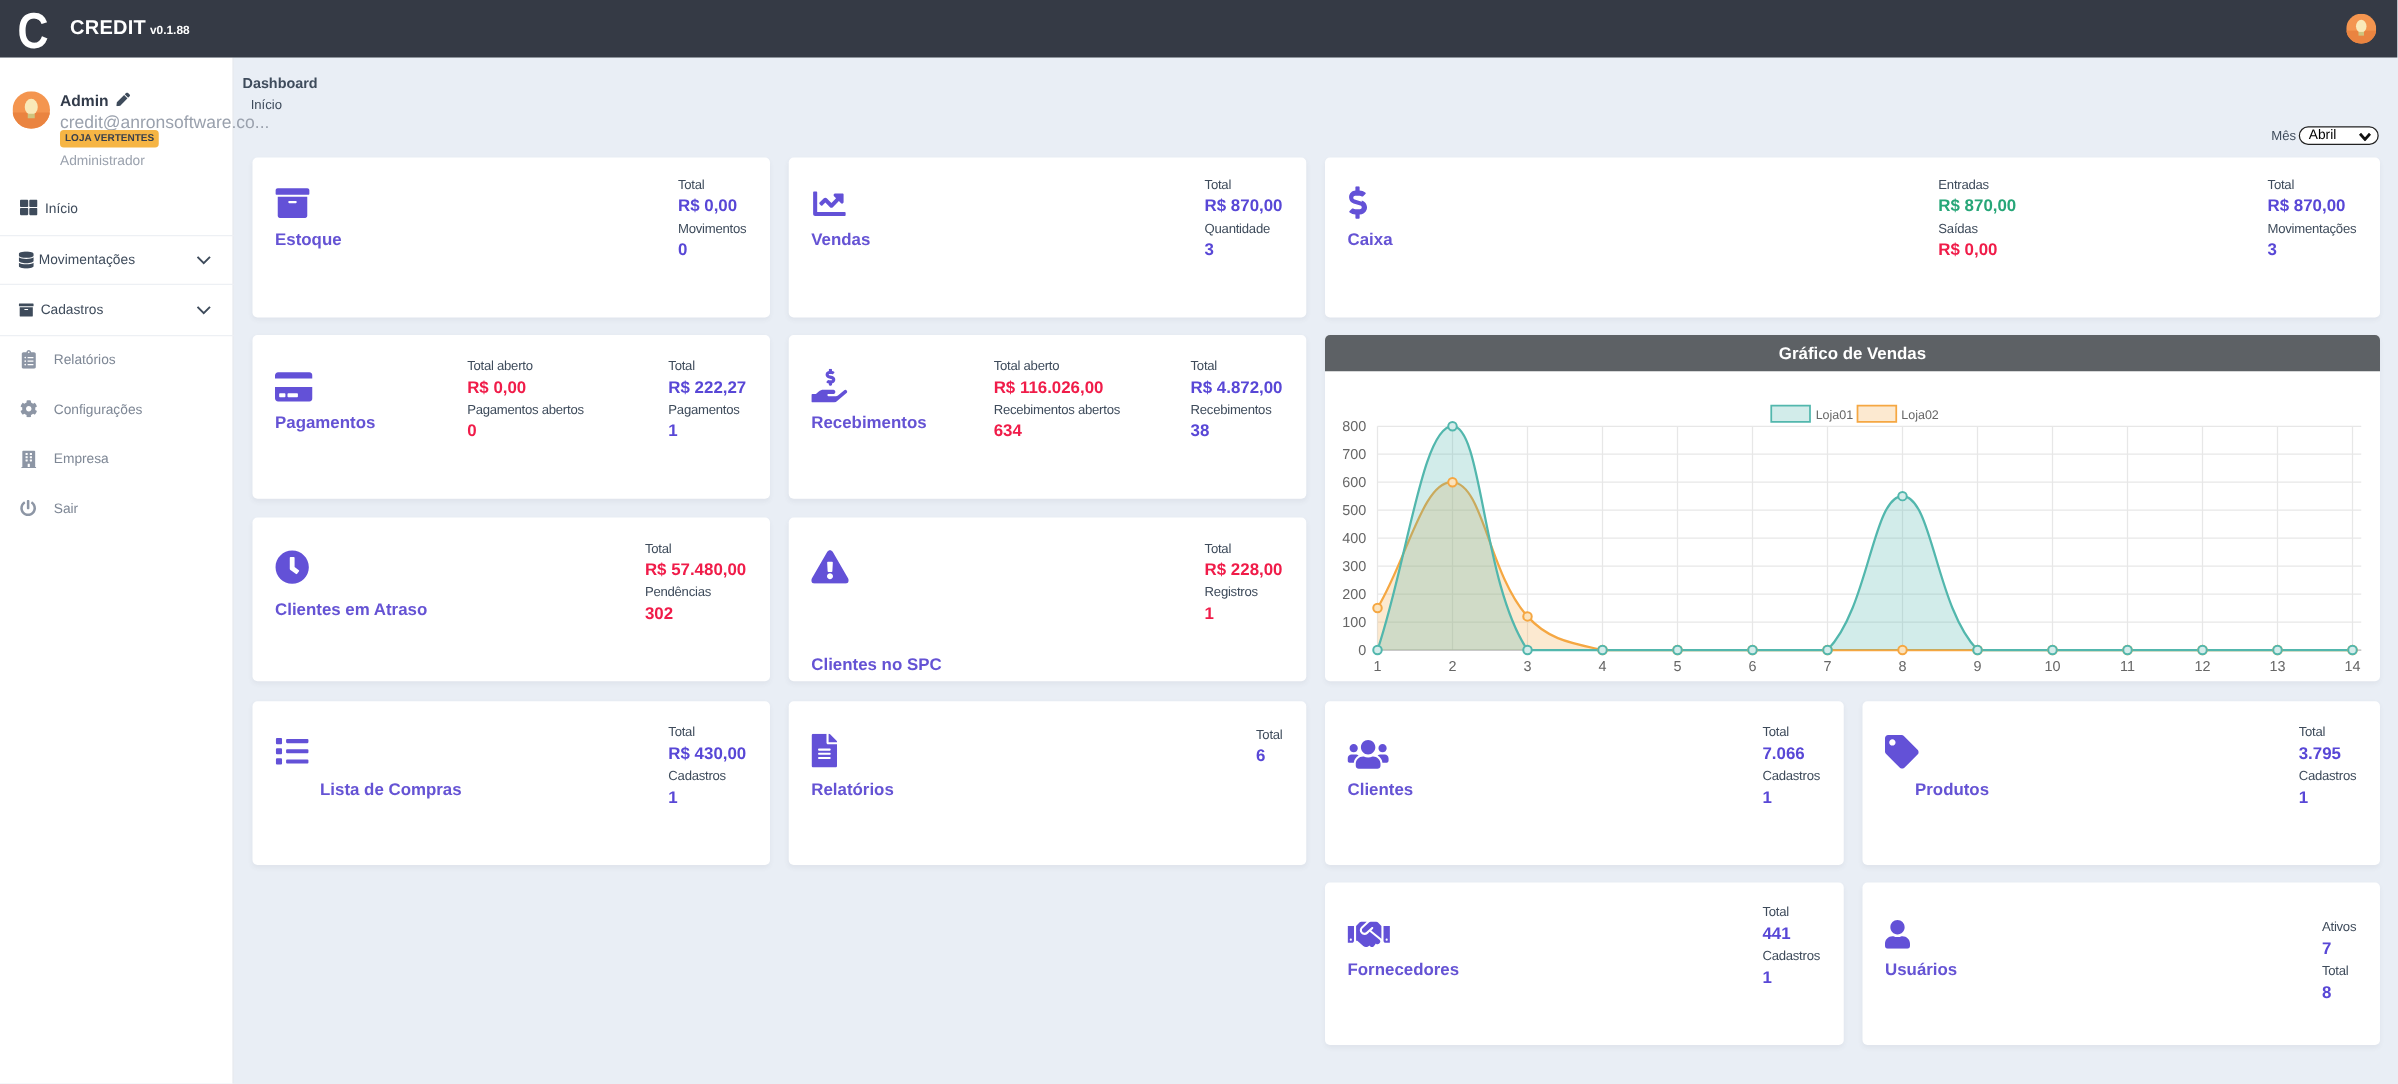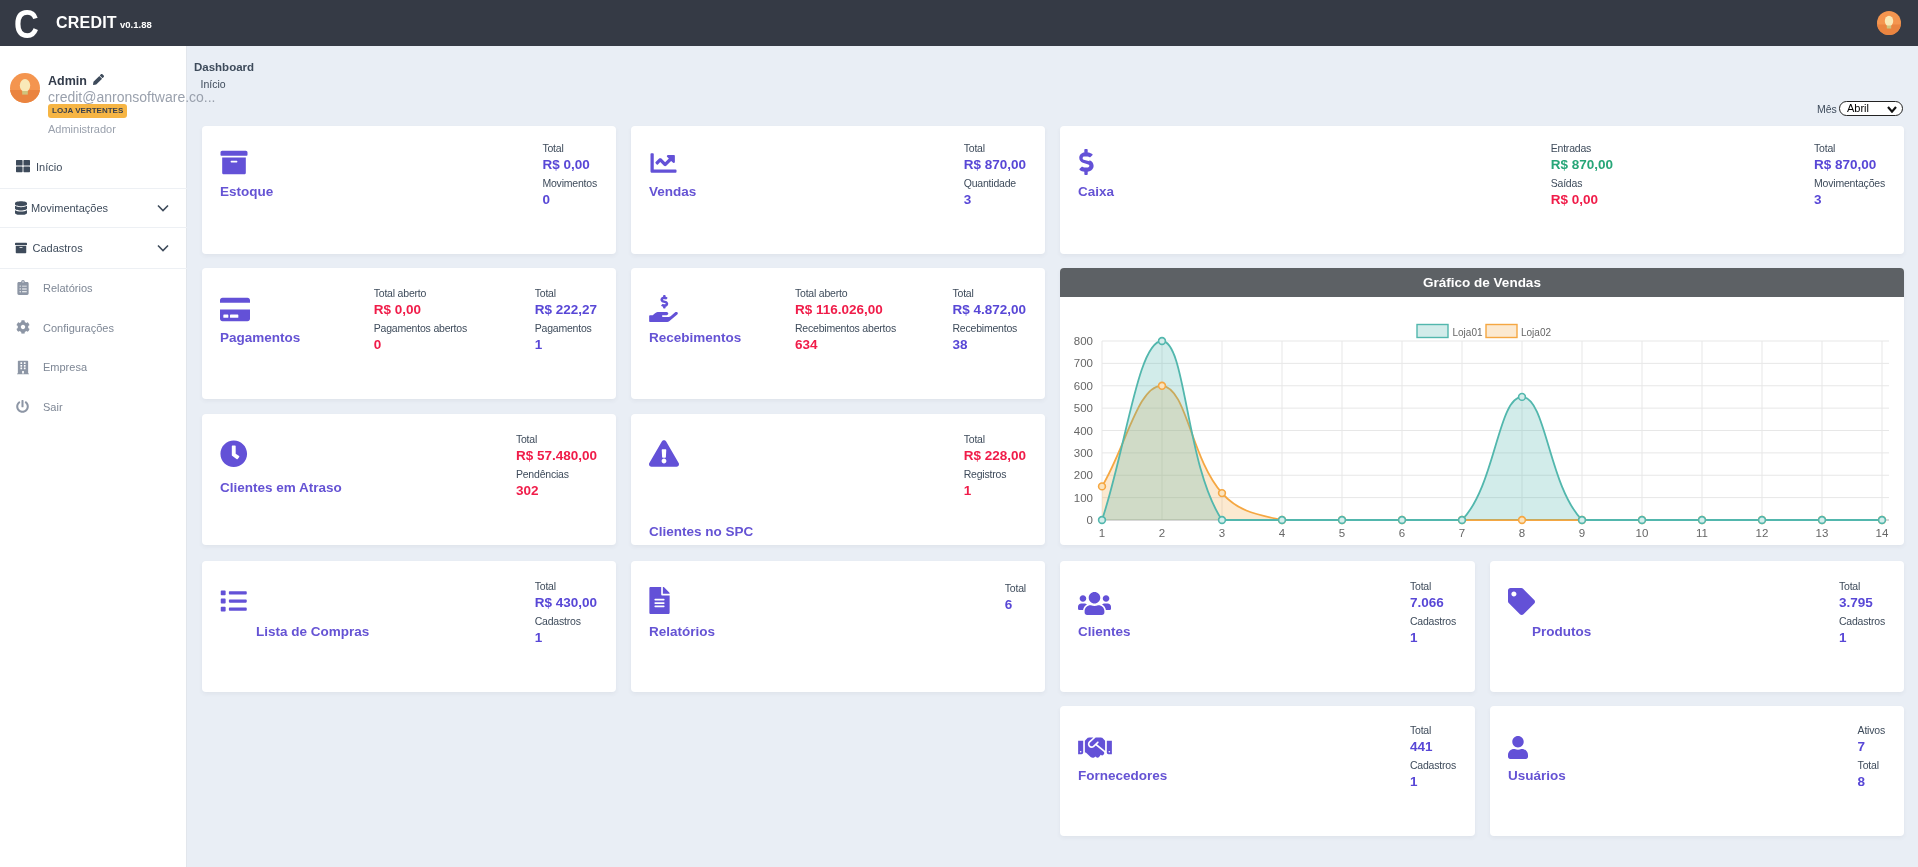--- a/index.html
+++ b/index.html
@@ -234,21 +234,21 @@
       <div class="val vp">441</div>
       <div class="lbl">Cadastros</div>
       <div class="val vp">1</div>
     </div>
   </div>
 <div class="card" style="left:1490px;top:706px;width:414px;height:129.5px;">
     <div class="icon" style="top:29.5px;left:18px;"><svg width="20" height="23" viewBox="0 0 448 512">
         <path fill="#6351d7" d="M224 256c70.7 0 128-57.3 128-128S294.7 0 224 0 96 57.3 96 128s57.3 128 128 128zm89.6 32h-16.7c-22.2 10.2-46.9 16-72.9 16s-50.6-5.8-72.9-16h-16.7C60.2 288 0 348.2 0 422.4V464c0 26.5 21.5 48 48 48h352c26.5 0 48-21.5 48-48v-41.6c0-74.2-60.2-134.4-134.4-134.4z"></path>
       </svg></div>
     <div class="ctitle" style="top:62px;">Usuários</div>
-    <div class="scol" style="position:absolute;right:19px;top:16px;">
+    <div class="scol" style="position:absolute;right:19px;top:28px;">
       <div class="lbl">Ativos</div>
       <div class="val vp">7</div>
       <div class="lbl">Total</div>
       <div class="val vp">8</div>
     </div>
   </div>
 <div class="card" style="left:1060px;top:268px;width:844px;height:276.5px;"></div>
 <div style="position:absolute;left:1060px;top:268px;width:844px;height:29px;background:#5d6165;border-radius:4px 4px 0 0;color:#fff;font-size:13.5px;font-weight:bold;text-align:center;line-height:29px;">Gráfico de Vendas</div>
 <svg style="position:absolute;left:1060px;top:268px;" width="844" height="277" viewBox="1060 268 844 277">
     <g stroke="#e7e7e7" stroke-width="1">

